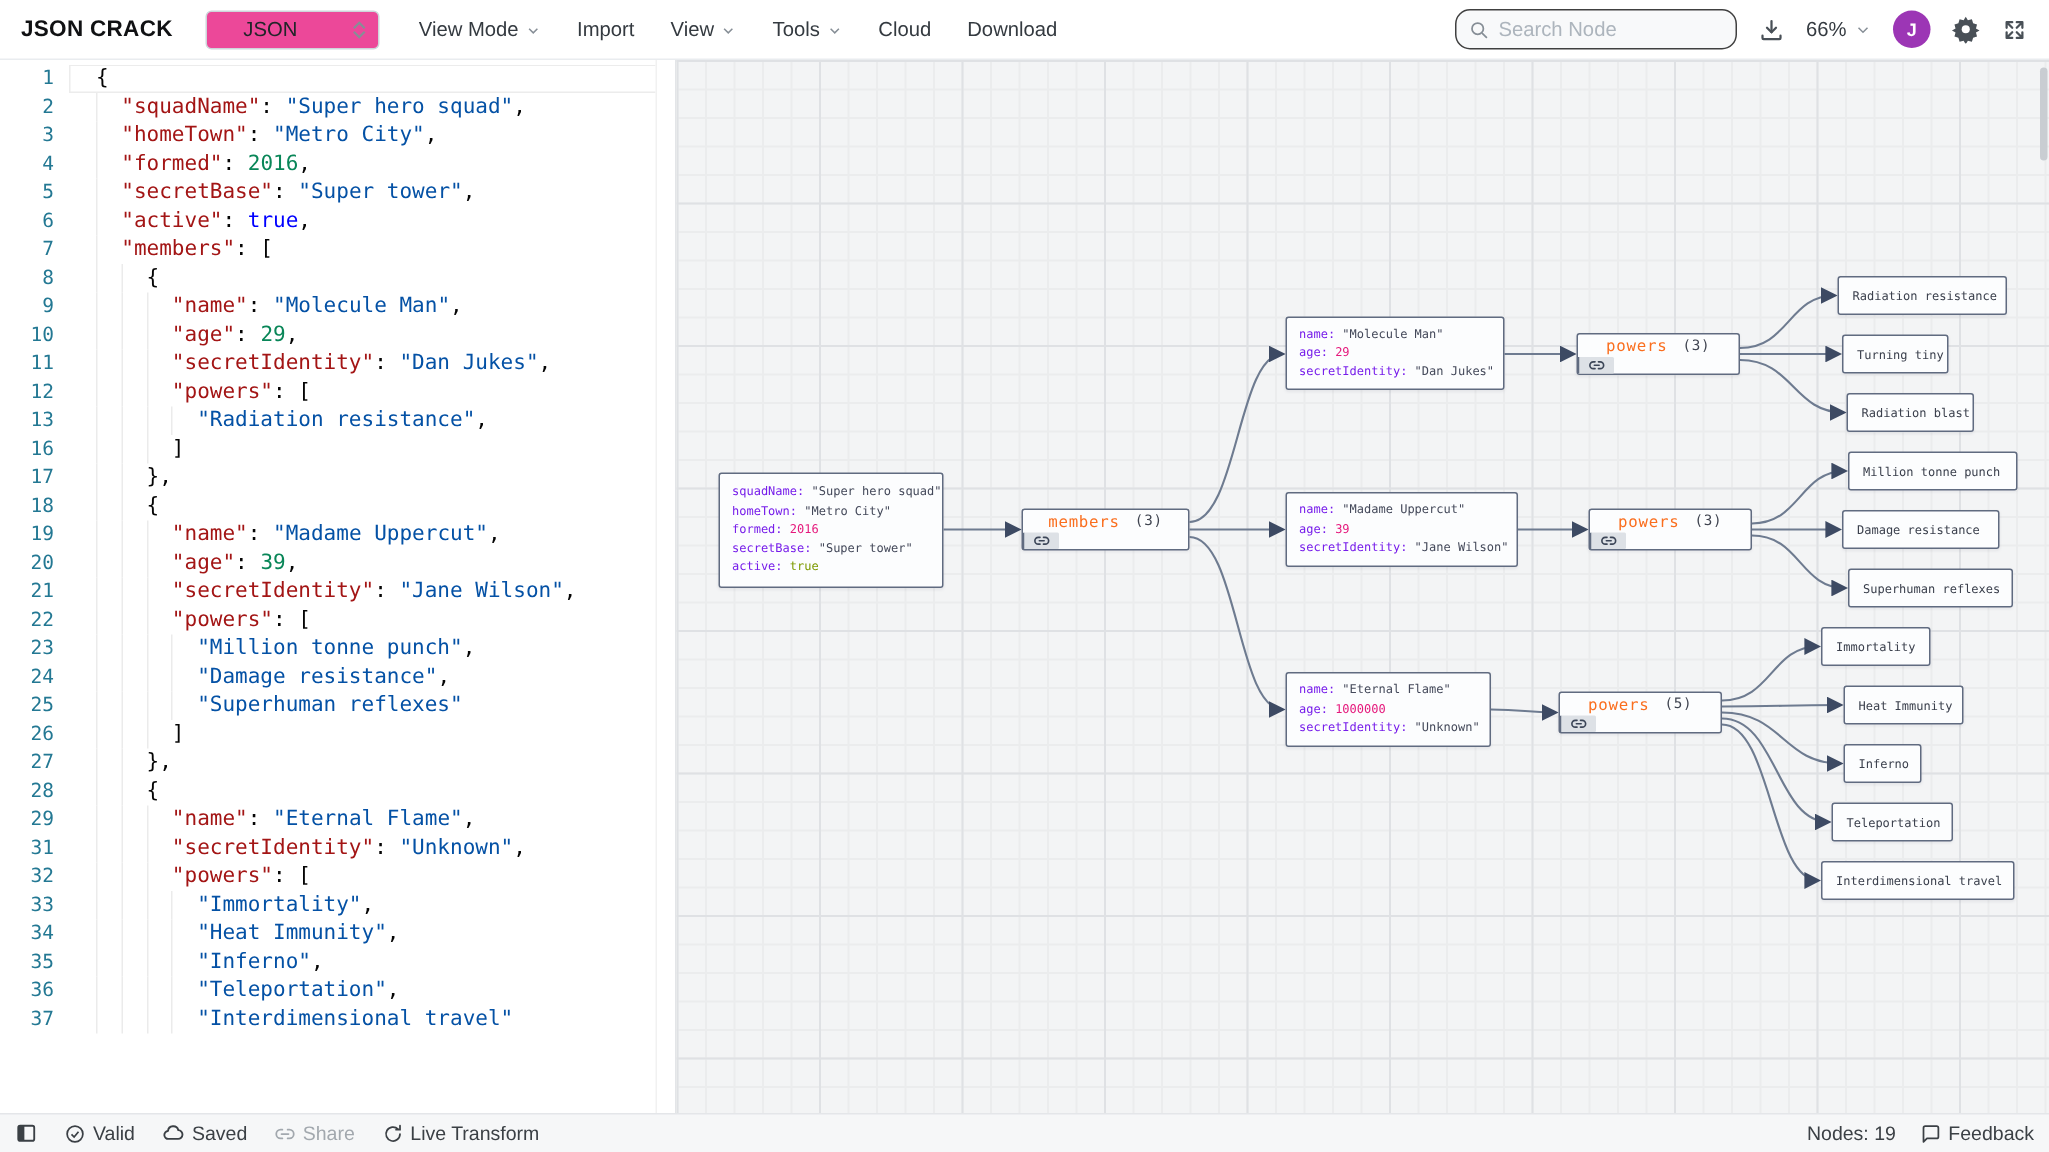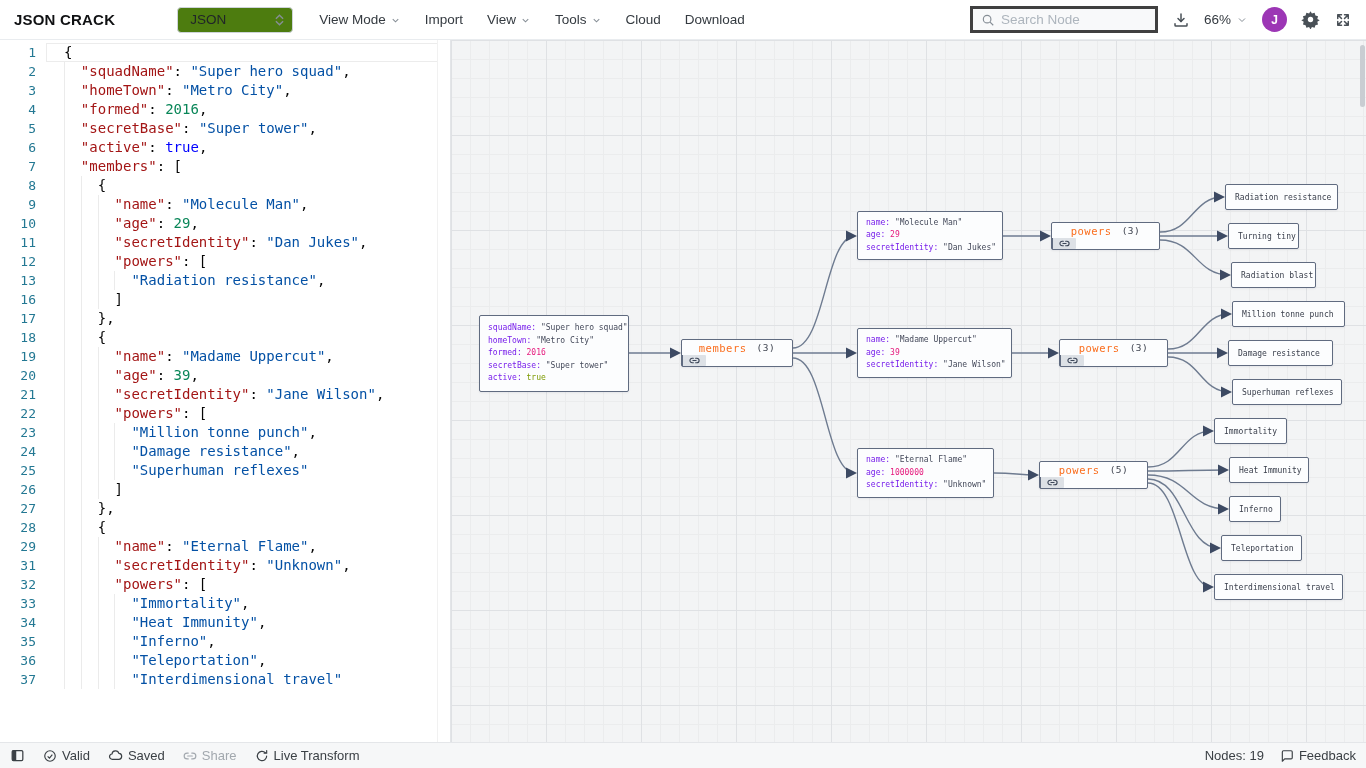--- a/index.html
+++ b/index.html
@@ -4,30 +4,30 @@
 <style>
   * { margin:0; padding:0; box-sizing:border-box; }
   html,body { width:1366px; height:768px; overflow:hidden; background:#fff;
     font-family:"Liberation Sans", sans-serif; }
 
   
   .header { height:40px; background:#fff; border-bottom:1px solid #e9ecef;
     display:flex; align-items:center; padding:0 14px; gap:8px; position:relative; z-index:5; }
   .logo { font-weight:bold; font-size:15px; letter-spacing:.2px; color:#101113; margin-right:14px; }
   .fmt-select { width:116px; height:26px; border:1px solid #ced4da; border-radius:4px;
-    background:#4d7c0f; display:flex; align-items:center; padding:0 8px 0 12px; font-size:13.5px;
-    color:#212529; cursor:pointer;margin-left:40px; }
+    background:#ec4899; display:flex; align-items:center; padding:0 8px 0 24px; font-size:13.5px;
+    color:#212529; cursor:pointer; }
   .fmt-select .dbl { margin-left:auto; display:flex; flex-direction:column; gap:0; color:#868e96; }
   .menu { display:flex; align-items:center; gap:4px; margin-left:8px; }
   .menu-item { display:flex; align-items:center; gap:4px; padding:6px 10px; font-size:13.5px;
     color:#343a40; border-radius:4px; cursor:pointer; white-space:nowrap; }
   .menu-item svg { margin-top:1px; }
   .hdr-right { margin-left:auto; display:flex; align-items:center; gap:14px; }
-  .search-box { width:188px; height:27px; background:#f8f9fa; border:3px solid #404040;
-    border-radius:0; display:flex; align-items:center; padding:0 8px; gap:6px; }
+  .search-box { width:188px; height:27px; background:#f8f9fa; border:1px solid #404040;
+    border-radius:10px; display:flex; align-items:center; padding:0 8px; gap:6px; }
   .search-box input { border:none; outline:none; background:transparent; font-size:13.5px;
     color:#495057; width:100%; font-family:"Liberation Sans",sans-serif; }
   .search-box input::placeholder { color:#adb5bd; }
   .icon-btn { display:flex; align-items:center; justify-content:center; color:#495057; cursor:pointer; }
   .zoom-ctl { display:flex; align-items:center; gap:5px; font-size:13.5px; color:#343a40; cursor:pointer; }
   .avatar { width:25px; height:25px; border-radius:50%; background:#9c36b5; color:#fff;
     font-size:12px; font-weight:bold; display:flex; align-items:center; justify-content:center; cursor:pointer; }
 
   
   .main { display:flex; height:702px; position:relative; }

